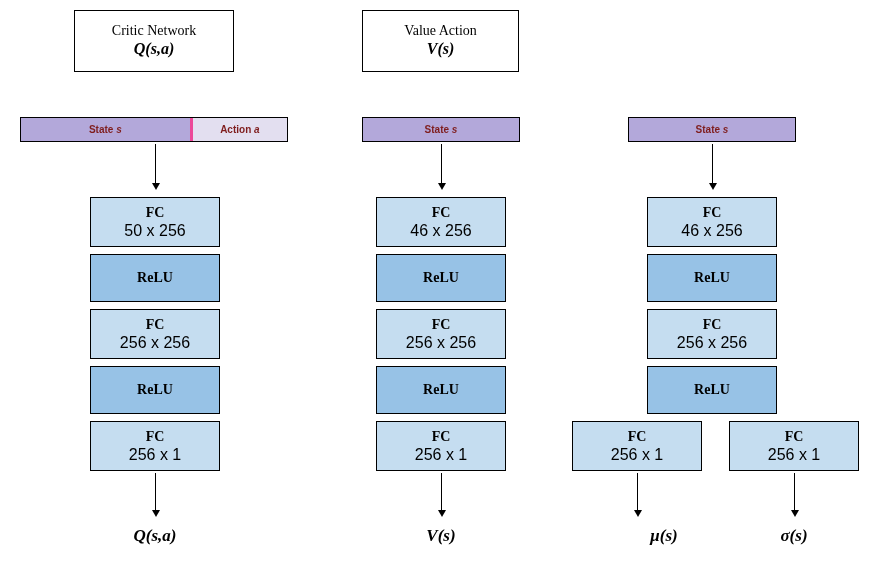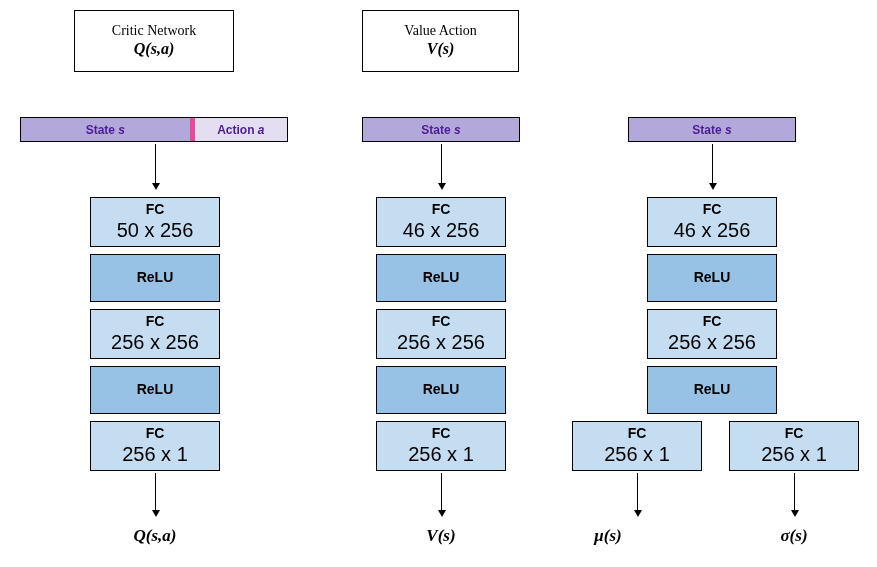--- a/index.html
+++ b/index.html
@@ -57,56 +57,57 @@
     position: absolute;
     border: 1px solid #000000;
     box-sizing: border-box;
     display: flex;
     flex-direction: row;
   }
   .input-seg {
     display: flex;
     align-items: center;
     justify-content: center;
-    font-size: 12px;
-    font-weight: bold;
-    color: #4c1d95;
+    font-size: 10px;
+    font-weight: bold;
+    color: #7f1d1d;
     box-sizing: border-box;
     white-space: nowrap;
   }
   .input-seg .ital { font-style: italic; }
   .seg-state {
     background: #b3a8da;
   }
   .seg-action {
     background: #e3dff0;
-    border-left: 5px solid #ec4899;
+    border-left: 3px solid #ec4899;
   }
 
   
   .layer-box {
     position: absolute;
     border: 1px solid #000000;
     box-sizing: border-box;
     display: flex;
     flex-direction: column;
     align-items: center;
     justify-content: center;
     color: #000000;
     line-height: 1.22;
   }
   .layer-box.fc   { background: #c5ddf0; }
   .layer-box.relu { background: #97c2e6; }
   .layer-title {
     font-size: 14px;
     font-weight: bold;
     white-space: nowrap;
+    font-family: Liberation Serif, serif;
   }
   .layer-sub {
-    font-size: 20px;
+    font-size: 16px;
     font-weight: normal;
     white-space: nowrap;
   }
 
   
   .arrow {
     position: absolute;
   }
   .arrow-line {
     position: absolute;
@@ -288,17 +289,17 @@
   <div class="arrow" style="left:637px; top:473px; width:1px; height:44px;">
     <div class="arrow-line" style="height:37px;"></div>
     <div class="arrow-head" style="top:37px;"></div>
   </div>
 
   <div class="arrow" style="left:794px; top:473px; width:1px; height:44px;">
     <div class="arrow-line" style="height:37px;"></div>
     <div class="arrow-head" style="top:37px;"></div>
   </div>
 
-  <div class="output-label" style="left:548px; top:526px; width:120px;">μ(s)</div>
+  <div class="output-label" style="left:604px; top:526px; width:120px;">μ(s)</div>
 
   <div class="output-label" style="left:734px; top:526px; width:120px;">σ(s)</div>
 
 </div>
 
 </body></html>

